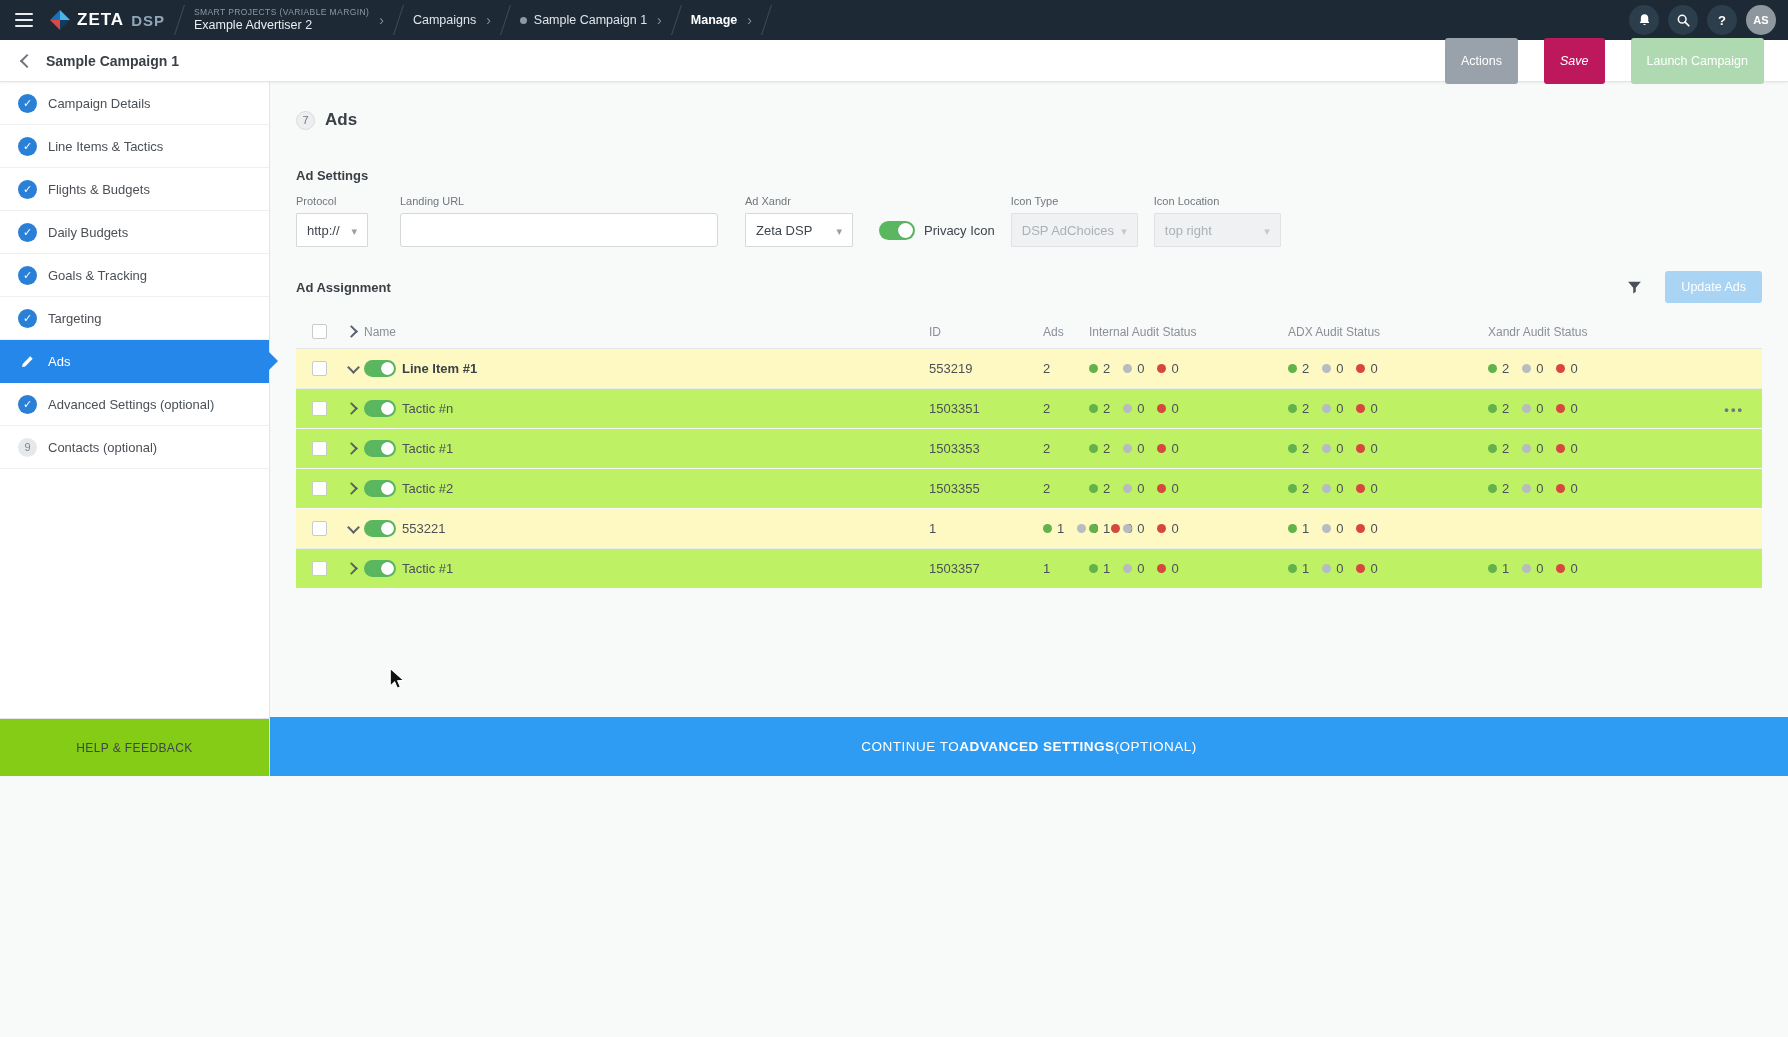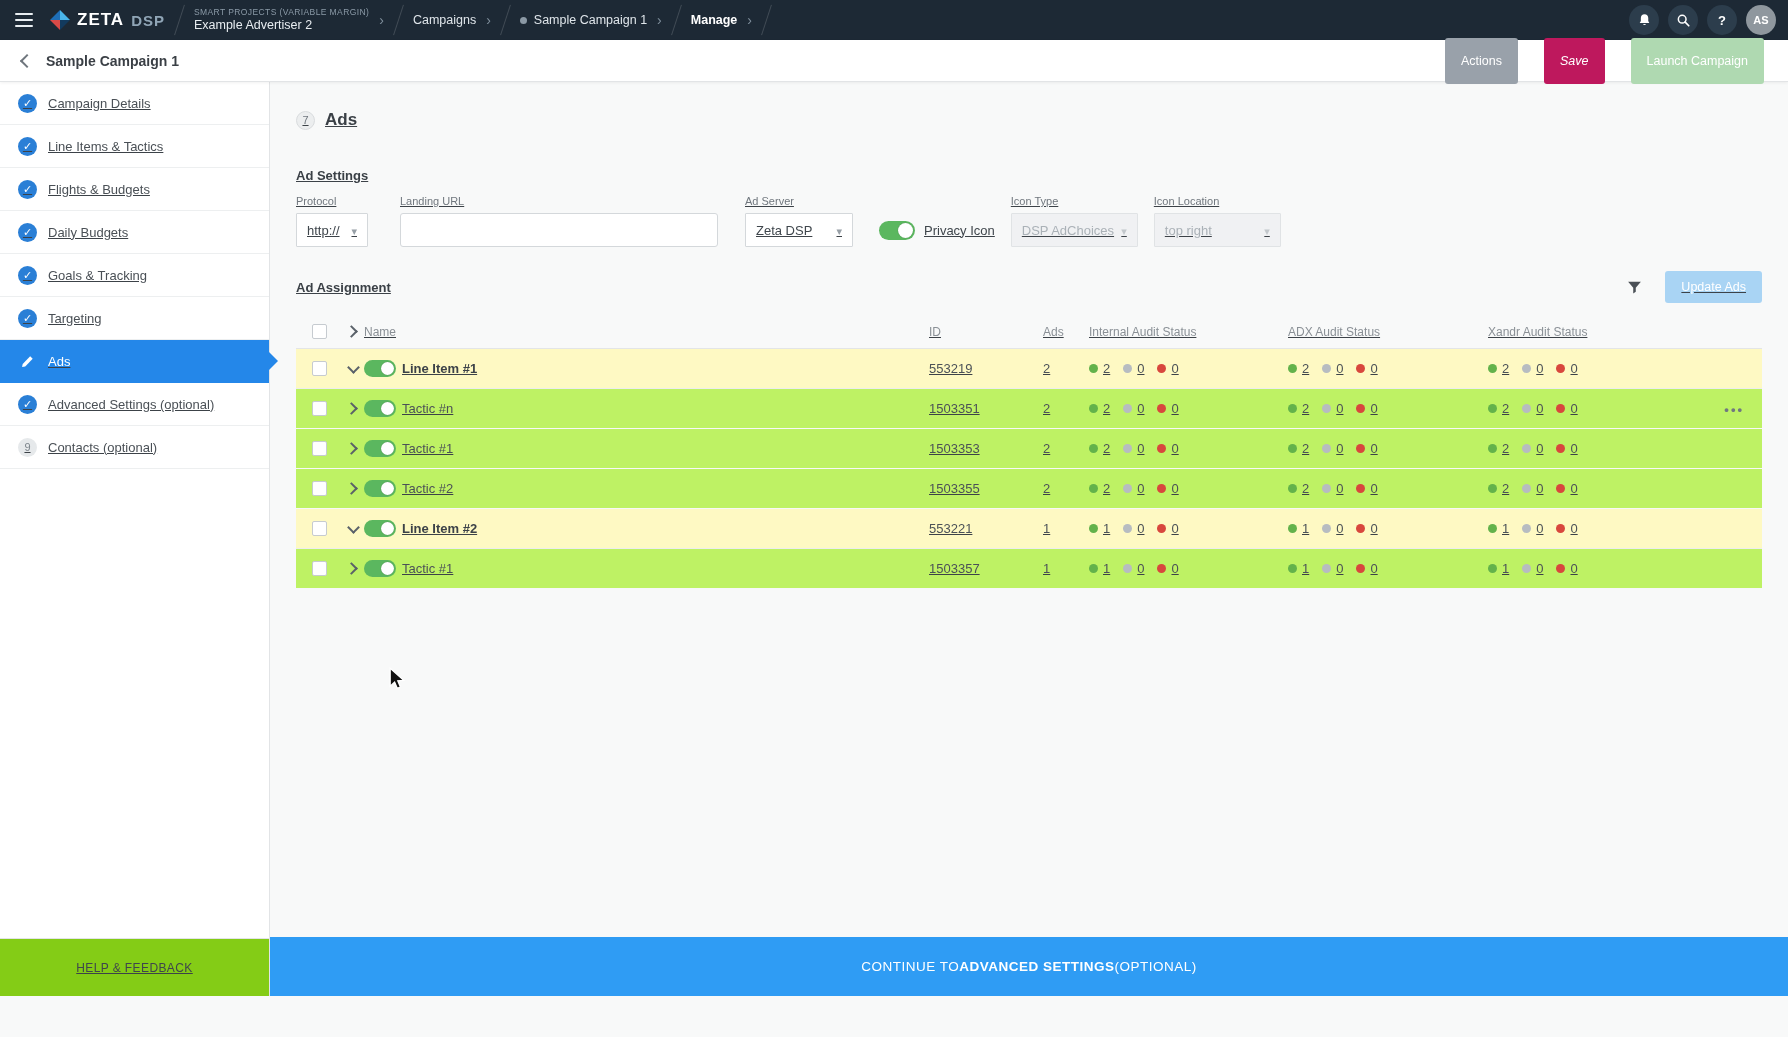--- a/index.html
+++ b/index.html
@@ -34,21 +34,21 @@
   .back { width:26px; height:26px; display:flex; align-items:center; justify-content:center; cursor:pointer; }
   .back::before { content:''; width:8px; height:8px; border-left:2px solid #6f767d; border-bottom:2px solid #6f767d; transform:rotate(45deg); margin-left:3px; }
   .sub-title { font-size:14px; font-weight:bold; color:#3a3f45; margin-left:8px; }
   .sub-actions { margin-left:auto; display:flex; gap:26px; }
   .btn { height:46px; border:none; border-radius:3px; font-family:inherit; font-size:12.5px; color:#fff; padding:0 16px; cursor:pointer; }
   .btn.actions { background:#99a1aa; }
   .btn.save { background:#be185d; cursor:default;font-style:italic; }
   .btn.launch { background:#afd9b1; cursor:default; }
 
   
-  .bodywrap { display:flex; height:914px;text-decoration:underline; }
+  .bodywrap { display:flex; height:694px; }
   .sidebar { width:270px; background:#fff; border-right:1px solid #e2e4e6; display:flex; flex-direction:column; position:relative; z-index:4; }
   .side-items { flex:1; }
   .side-item { height:43px; display:flex; align-items:center; padding-left:18px; border-bottom:1px solid #edeff0; cursor:pointer; position:relative; }
   .st-icon { width:19px; height:19px; border-radius:50%; display:flex; align-items:center; justify-content:center; flex:none; }
   .st-icon.complete { background:#2a7fd6; }
   .st-icon.complete::before { content:"✓"; color:#fff; font-size:11px; }
   .st-icon.pending { background:#e6e9eb; color:#7c848b; font-size:11px; }
   .st-label { margin-left:11px; font-size:13px; color:#4a5056; }
   .side-item.active { background:#2487e9; border-bottom-color:#2487e9; }
   .side-item.active .st-label { color:#fff; }
@@ -245,21 +245,21 @@
           <div class="select">
             <span>http://</span>
             <span class="dd"></span>
           </div>
         </div>
         <div class="field">
           <label>Landing URL</label>
           <input class="text-input" type="text" value="" style="">
         </div>
         <div class="field w-adserver gap-l">
-          <label>Ad Server</label>
+          <label>Ad Xandr</label>
           <div class="select">
             <span>Zeta DSP</span>
             <span class="dd"></span>
           </div>
         </div>
         <div class="privacy-wrap">
           <span class="toggle big"></span>
           <span class="privacy-label">Privacy Icon</span>
         </div>
         <div class="field w-icontype">
@@ -539,21 +539,20 @@
         <div class="trow li-row">
           <div class="c center">
               <span class="checkbox"></span>
             </div>
           <div class="c">
               <span class="chev down"></span>
             </div>
           <div class="c">
               <span class="toggle"></span>
             </div>
-          <div class="c name-strong">Line Item #2</div>
           <div class="c">553221</div>
           <div class="c">1</div>
           <div class="c">
             <span class="pair">
                 <i class="dot g"></i>
                 <span>1</span>
               </span>
             <span class="pair">
                 <i class="dot n"></i>
                 <span>0</span>

